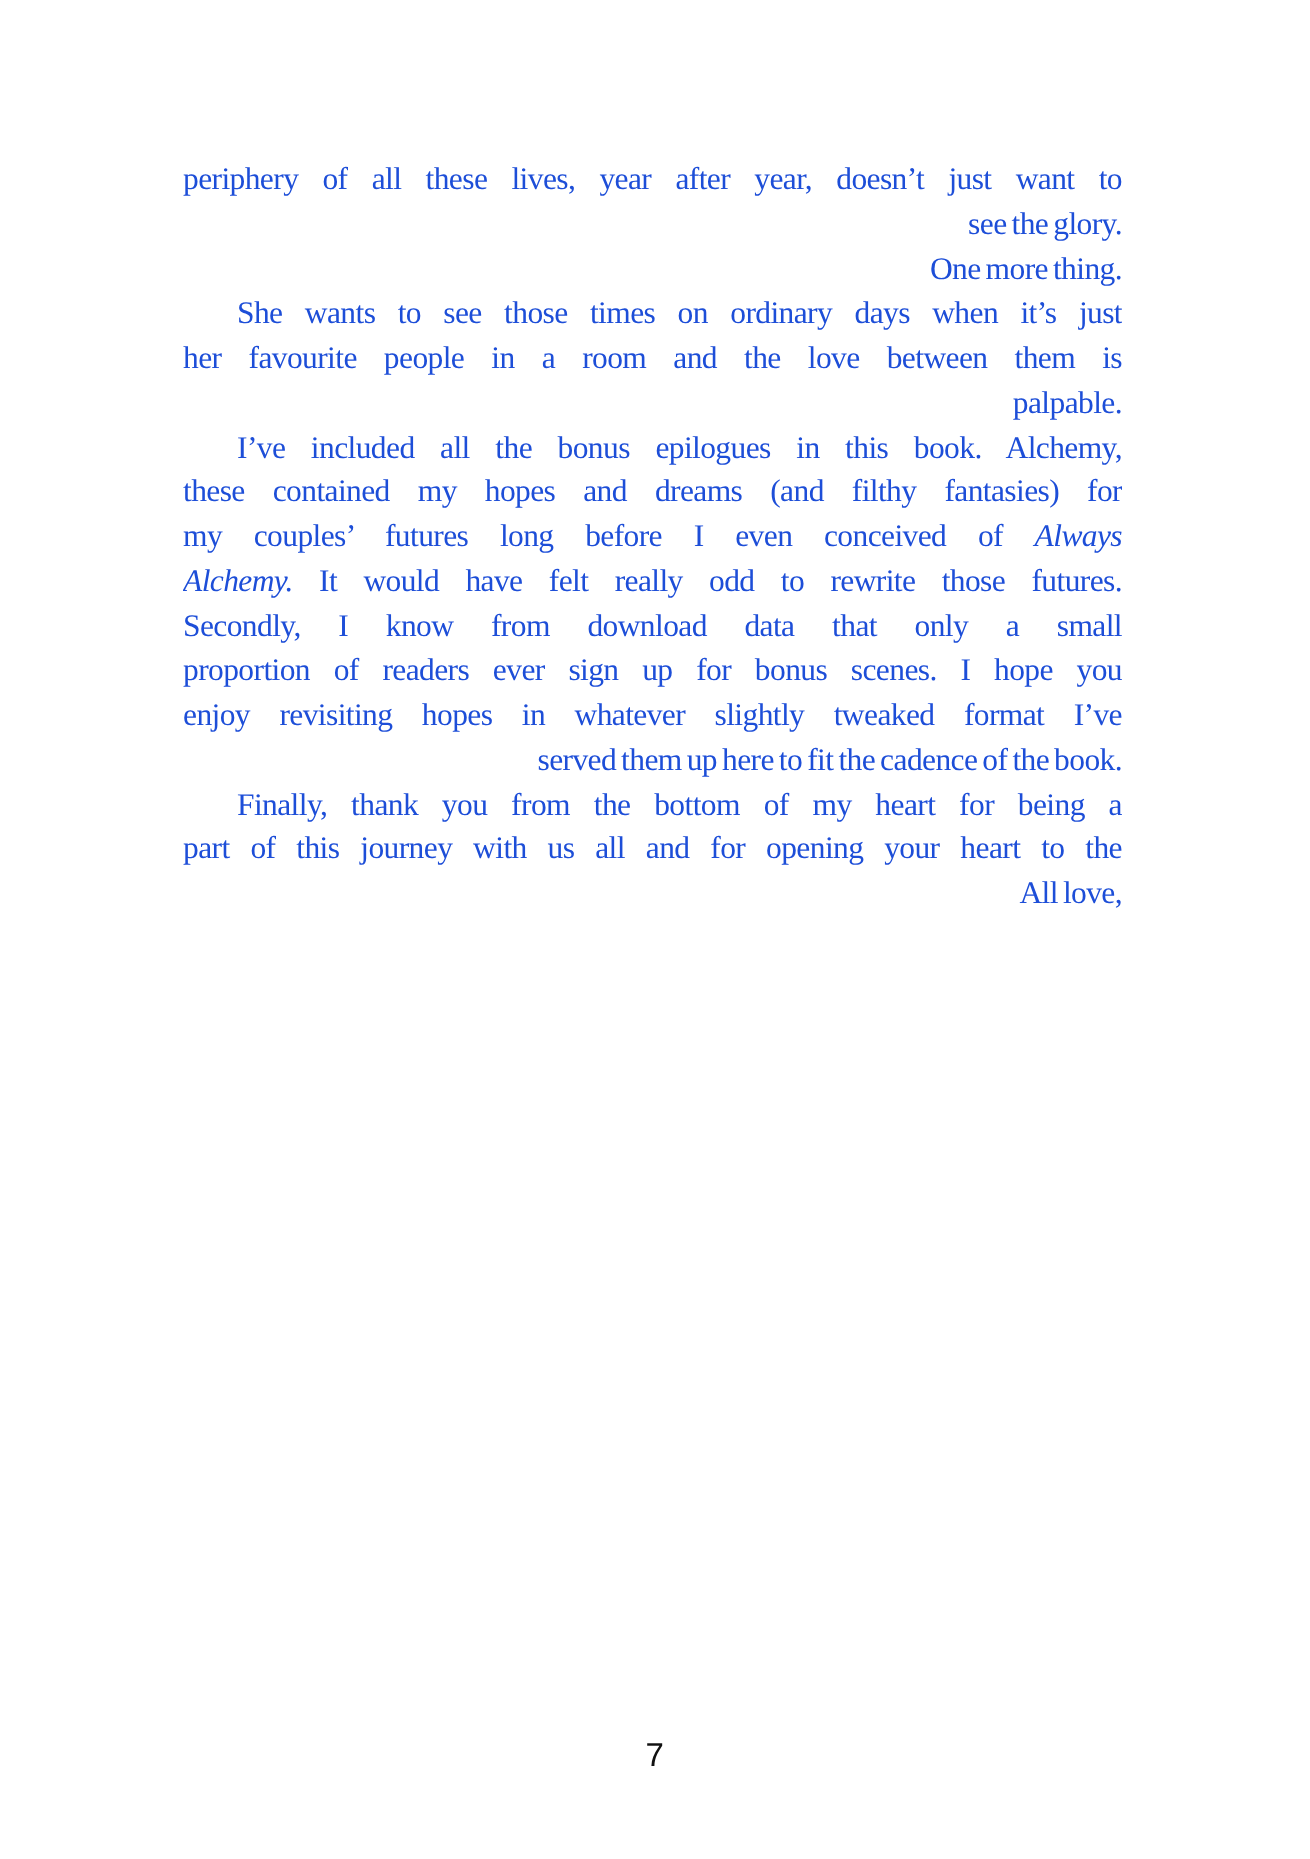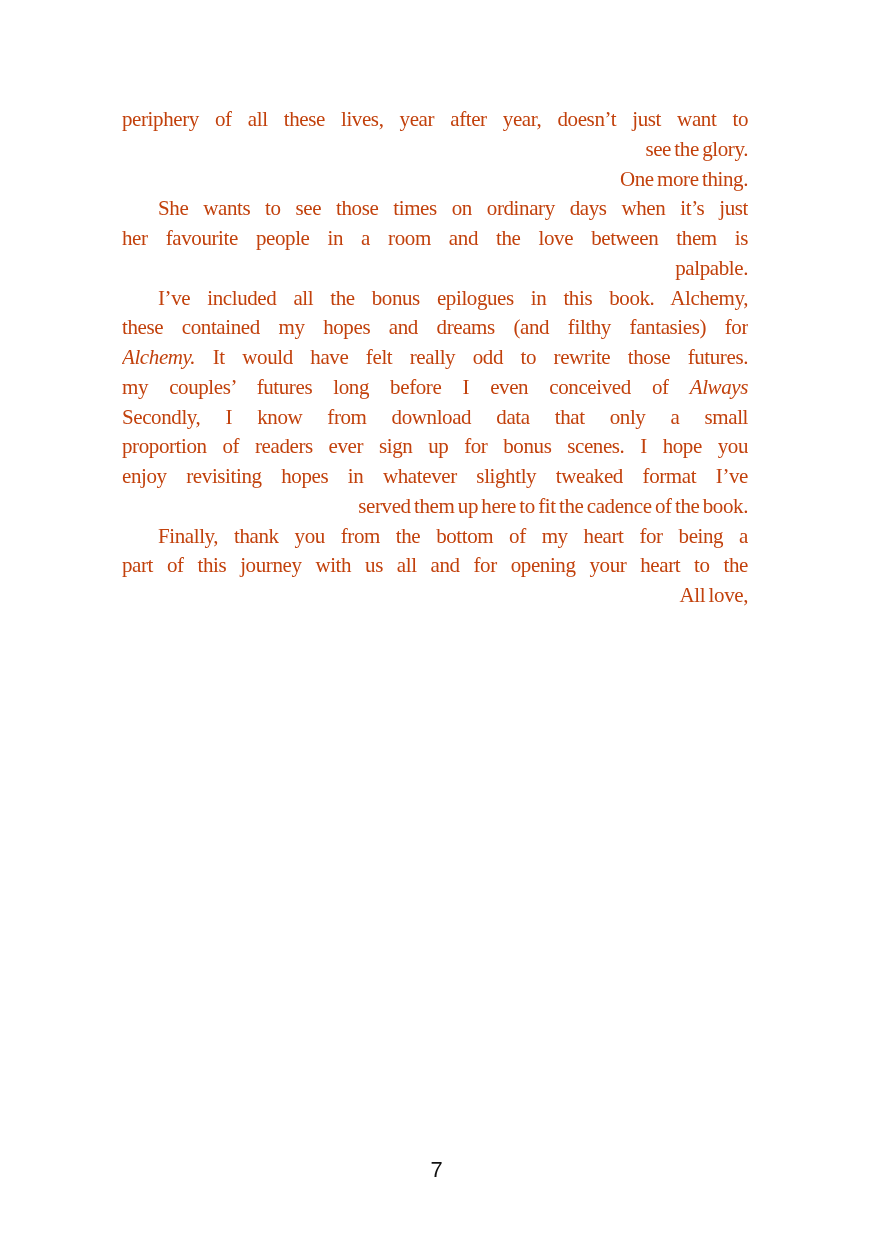--- a/index.html
+++ b/index.html
@@ -17,21 +17,21 @@
   .page {
     position: absolute;
     inset: 0;
     background: #ffffff;
   }
   .text-block {
     position: absolute;
     left: 122px;
     top: 105px;
     width: 626px;
-    color: #c2410c;
+    color: #1d4ed8;
     font-size: 21px;
     letter-spacing: -0.4px;
     word-spacing: -1.5px;
   }
   .paragraph {
     margin: 0;
     padding: 0;
   }
   .line {
     height: 29.75px;
@@ -81,22 +81,22 @@
         <div class="line indent"><span class="seg">One more thing.</span></div>
       </div>
       <div class="paragraph">
         <div class="line justify indent"><span class="seg">She wants to see those times on ordinary days when it’s just</span></div>
         <div class="line justify"><span class="seg">her favourite people in a room and the love between them is</span></div>
         <div class="line"><span class="seg">palpable.</span></div>
       </div>
       <div class="paragraph">
         <div class="line justify indent"><span class="seg">I’ve included all the bonus epilogues in this book. Alchemy,</span></div>
         <div class="line justify"><span class="seg">these contained my hopes and dreams (and filthy fantasies) for</span></div>
+        <div class="line justify"><span class="seg">my couples’ futures long before I even conceived of </span><span class="seg italic">Always</span></div>
         <div class="line justify"><span class="seg italic">Alchemy.</span><span class="seg"> It would have felt really odd to rewrite those futures.</span></div>
-        <div class="line justify"><span class="seg">my couples’ futures long before I even conceived of </span><span class="seg italic">Always</span></div>
         <div class="line justify"><span class="seg">Secondly, I know from download data that only a small</span></div>
         <div class="line justify"><span class="seg">proportion of readers ever sign up for bonus scenes. I hope you</span></div>
         <div class="line justify"><span class="seg">enjoy revisiting hopes in whatever slightly tweaked format I’ve</span></div>
         <div class="line"><span class="seg">served them up here to fit the cadence of the book.</span></div>
       </div>
       <div class="paragraph">
         <div class="line justify indent"><span class="seg">Finally, thank you from the bottom of my heart for being a</span></div>
         <div class="line justify"><span class="seg">part of this journey with us all and for opening your heart to the</span></div>
       </div>
       <div class="paragraph">

